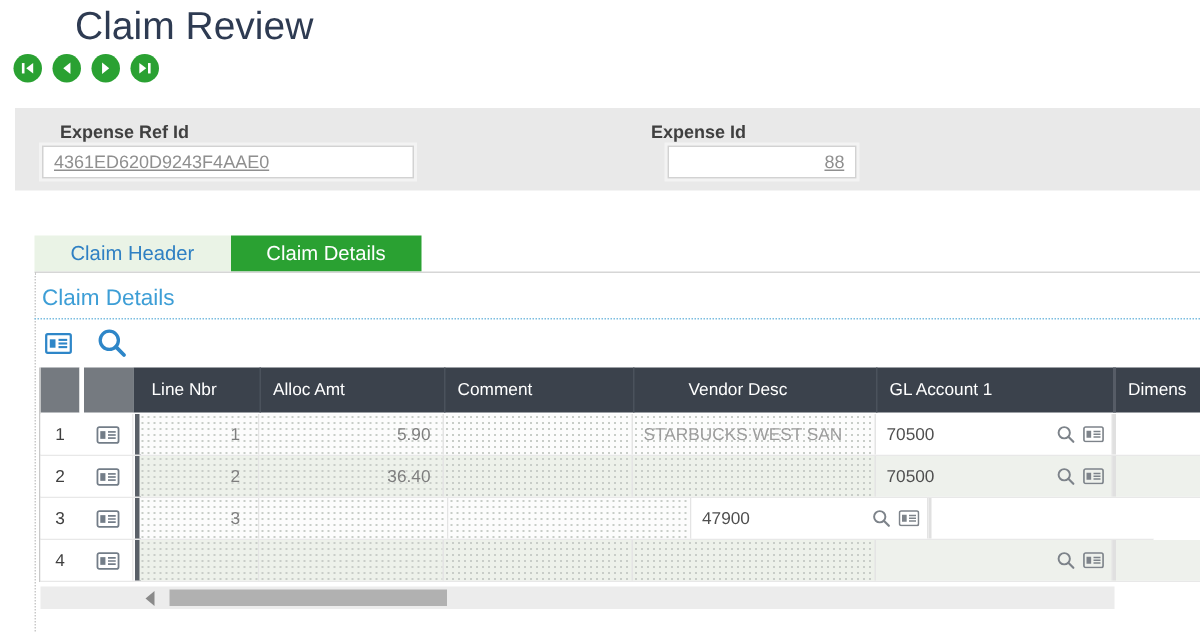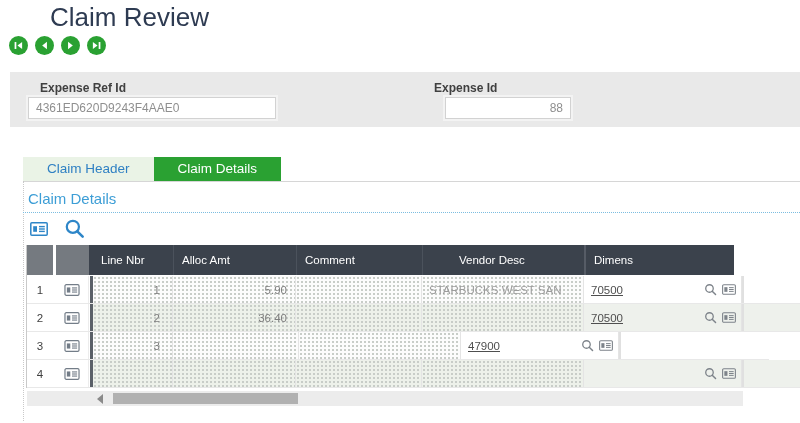--- a/index.html
+++ b/index.html
@@ -10,21 +10,21 @@
 
   .nav-row{position:absolute;left:9px;top:36px;display:flex;gap:7px;}
   .nav-btn{width:19px;height:19px;border-radius:50%;background:#2aa132;display:flex;
            align-items:center;justify-content:center;cursor:pointer;}
   .nav-btn svg{display:block;}
 
   .form-panel{position:absolute;left:10px;right:0;top:72px;height:55px;background:#e9e9e9;}
   .fld-label{position:absolute;top:9px;font-size:12px;font-weight:bold;color:#404040;}
   .fld-input{position:absolute;top:25px;height:20px;border:1px solid #d2d2d2;background:#fff;
              font-family:"Liberation Sans",sans-serif;font-size:12px;color:#8f8f8f;padding:0 7px;
-             box-shadow:0 0 0 2px #f3f3f3;}
+             box-shadow:0 0 0 2px #f3f3f3;text-decoration:underline;}
   .in-ref{left:18px;width:232px;}
   .in-id{left:435px;width:110px;text-align:right;}
   .lbl-ref{left:30px;} .lbl-id{left:424px;}
 
   .tabs{position:absolute;left:23px;top:157px;display:flex;}
   .tab{height:24px;line-height:24px;padding:0 24px;font-size:13.5px;cursor:pointer;}
   .tab-inactive{background:#eaf3e6;color:#2f80c3;}
   .tab-active{background:#2aa132;color:#fff;}
 
   .content-top-border{position:absolute;left:23px;right:0;top:181px;border-top:1px solid #d6d6d6;}
@@ -53,21 +53,21 @@
             border-bottom:1px solid #e8e8e8;box-sizing:border-box;}
   .td{box-sizing:border-box;display:flex;align-items:center;border-right:1px solid #e4e4e4;}
   .td-num{width:26px;justify-content:center;color:#3f3f3f;background:#fff;border-right:none;}
   .td-gap{width:3px;background:#fff;border-right:none;}
   .td-ico{width:33px;justify-content:center;background:#fff;border-right:1px solid #ececec;cursor:pointer;}
   .td-sep{width:4px;background:transparent;border-right:none;}
   .td-line{width:80px;justify-content:flex-end;padding-right:12px;color:#7e7e7e;}
   .td-alloc{width:123px;justify-content:flex-end;padding-right:8px;color:#7e7e7e;}
   .td-comment{width:126px;}
   .td-vendor{width:162px;padding-left:7px;color:#9c9c9c;white-space:nowrap;overflow:hidden;}
-  .td-gl{width:158px;padding-left:7px;color:#4f4f4f;text-decoration:underline;}
+  .td-gl{width:158px;padding-left:7px;color:#4f4f4f;}
   .td-dimens{width:150px;border-left:2px solid #e0e0e0;border-right:none;}
   .gl-icons{margin-left:auto;display:flex;align-items:center;gap:5px;padding-right:5px;}
   .gl-icons span{display:flex;cursor:pointer;}
 
   .dotted{background-image:radial-gradient(#c8cdc8 0.9px,transparent 0.9px);background-size:4px 4px;}
   .row-odd .dotted{background-color:#fcfcfc;}
   .row-even .dotted{background-color:#edf1ea;}
   .row-odd .plain{background-color:#ffffff;}
   .row-even .plain{background-color:#eef1ec;}
 
@@ -149,20 +149,21 @@
 
   <div class="grid-header">
     <div class="h-gray h-num"></div>
     <div class="h-gap"></div>
     <div class="h-gray h-ico"></div>
     <div class="h-main">
       <div class="h-cell h-first">Line Nbr</div>
       <div class="h-cell w-alloc">Alloc Amt</div>
       <div class="h-cell w-comment">Comment</div>
       <div class="h-cell w-vendor">Vendor Desc</div>
+      <div class="h-cell w-gl">GL Account 1</div>
       <div class="h-cell w-dimens">Dimens</div>
     </div>
   </div>
   <div class="grid-border"></div>
   <div class="v-sep"></div>
 
   <div class="grid-row row-odd" style="top:276px;">
     <div class="td td-num">1</div>
     <div class="td td-gap"></div>
     <div class="td td-ico">

